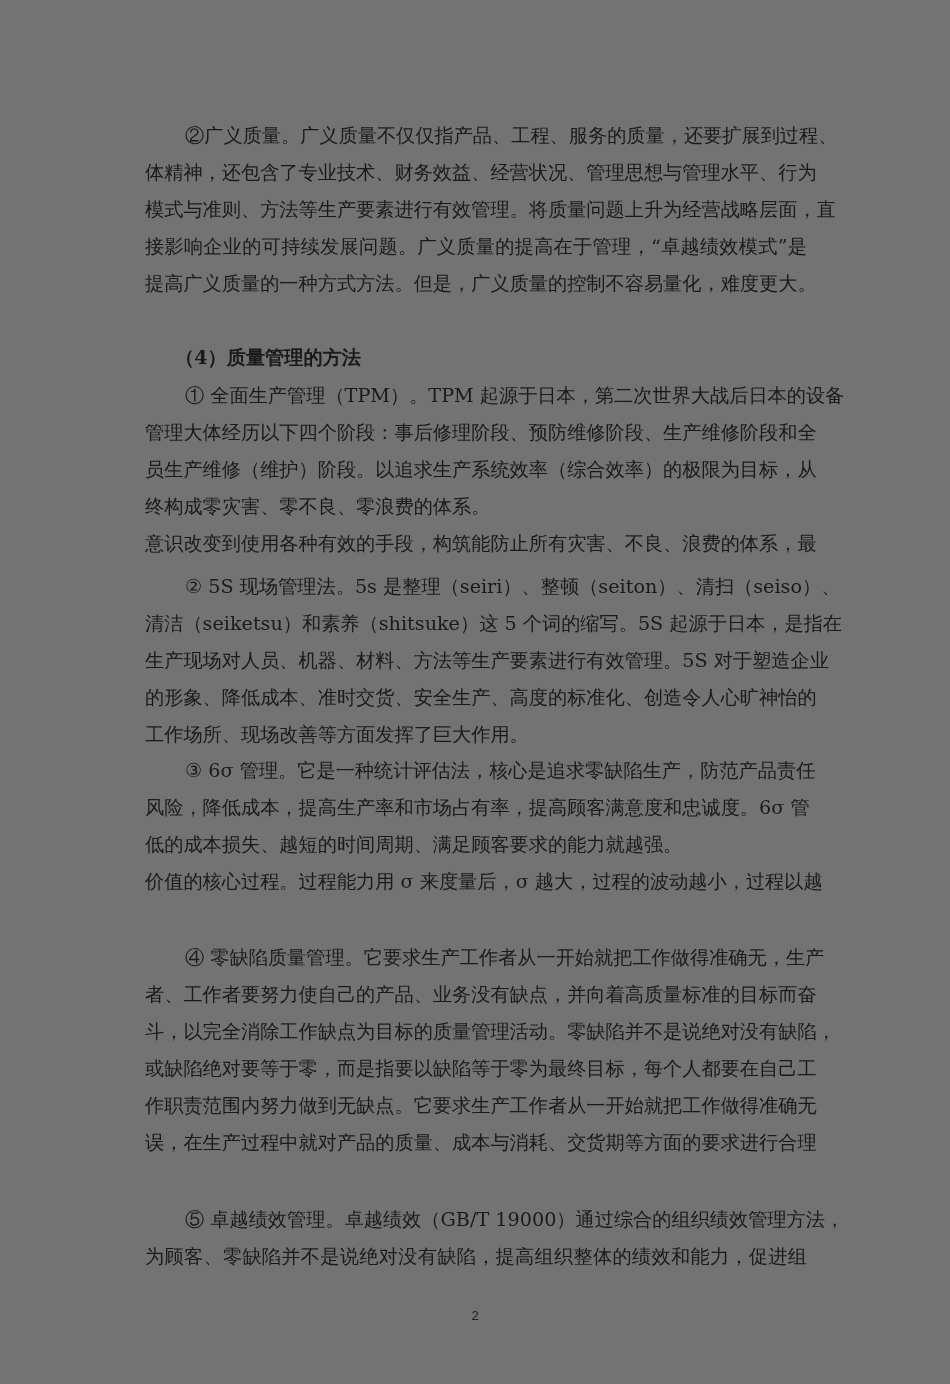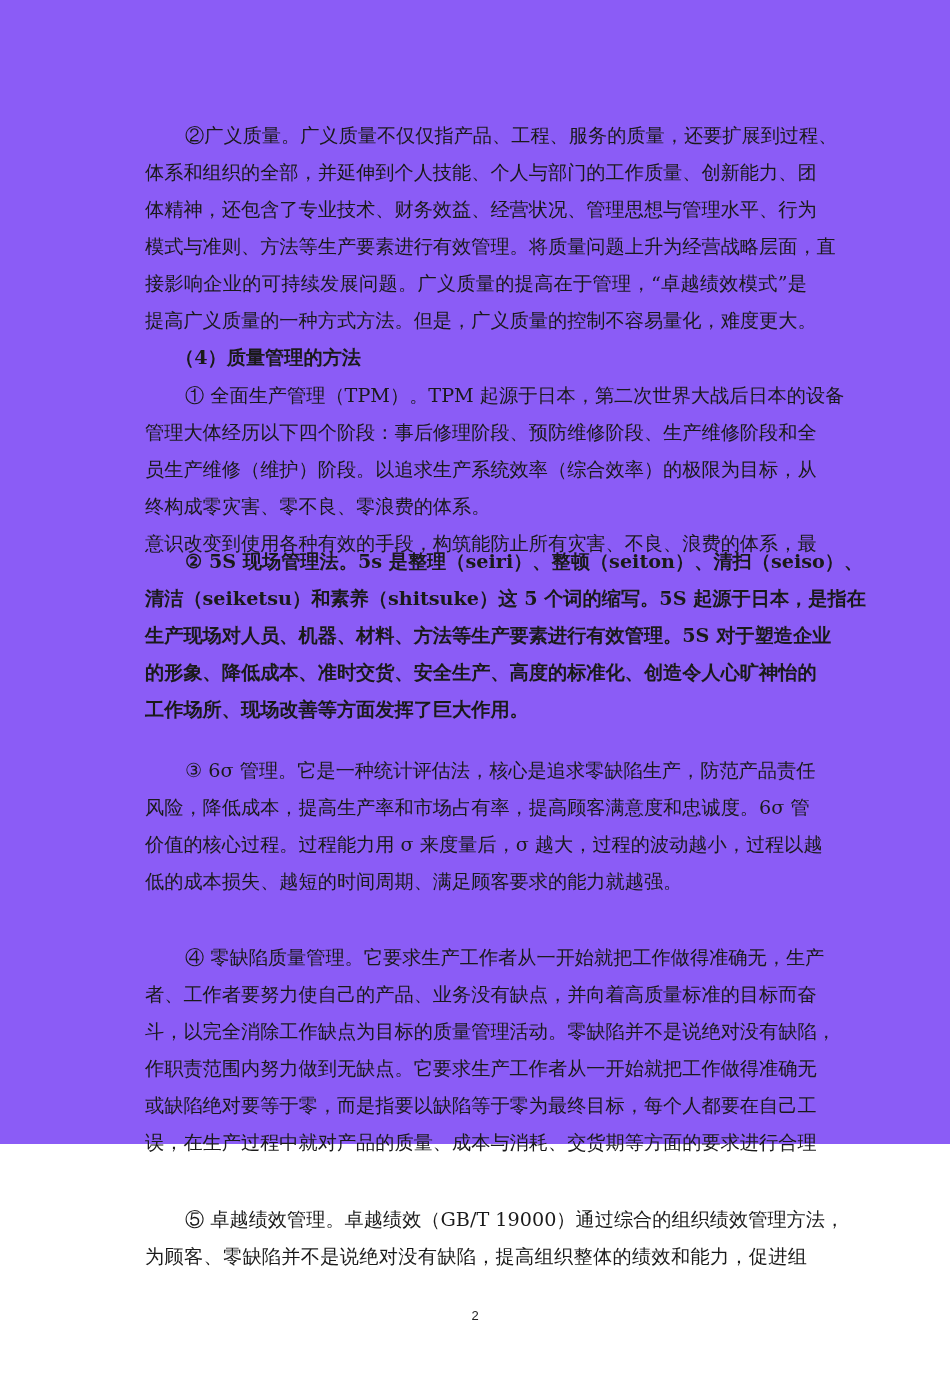--- a/index.html
+++ b/index.html
@@ -13,22 +13,22 @@
       position: relative;
       overflow: hidden;
       font-family: "DejaVu Serif", "Liberation Serif", serif;
       color: #1a1a1a;
     }
     .page {
       position: absolute;
       left: 0;
       top: 0;
       width: 950px;
-      height: 1144px;
-      background: #8b5cf6;
+      height: 1384px;
+      background: #737373;
     }
     .text-block {
       position: absolute;
       left: 145px;
       width: 662px;
     }
     .line {
       height: 37px;
       line-height: 37px;
       font-size: 19.2px;
@@ -59,60 +59,59 @@
       color: #222;
     }
   </style>
 </head>
 <body>
 
 <div class="page">
 
   <div class="text-block" style="top:117px;">
     <div class="line indent">②广义质量。广义质量不仅仅指产品、工程、服务的质量，还要扩展到过程、</div>
-    <div class="line">体系和组织的全部，并延伸到个人技能、个人与部门的工作质量、创新能力、团</div>
     <div class="line">体精神，还包含了专业技术、财务效益、经营状况、管理思想与管理水平、行为</div>
     <div class="line">模式与准则、方法等生产要素进行有效管理。将质量问题上升为经营战略层面，直</div>
     <div class="line">接影响企业的可持续发展问题。广义质量的提高在于管理，“卓越绩效模式”是</div>
     <div class="line">提高广义质量的一种方式方法。但是，广义质量的控制不容易量化，难度更大。</div>
   </div>
 
   <div class="text-block" style="top:339px;">
     <div class="line heading">（4）质量管理的方法</div>
   </div>
 
   <div class="text-block" style="top:377px;">
     <div class="line indent">① 全面生产管理（TPM）。TPM 起源于日本，第二次世界大战后日本的设备</div>
     <div class="line">管理大体经历以下四个阶段：事后修理阶段、预防维修阶段、生产维修阶段和全</div>
     <div class="line">员生产维修（维护）阶段。以追求生产系统效率（综合效率）的极限为目标，从</div>
     <div class="line last">终构成零灾害、零不良、零浪费的体系。</div>
     <div class="line">意识改变到使用各种有效的手段，构筑能防止所有灾害、不良、浪费的体系，最</div>
   </div>
 
-  <div class="text-block" style="top:543px;font-weight:bold;">
+  <div class="text-block" style="top:568px;">
     <div class="line indent">② 5S 现场管理法。5s 是整理（seiri）、整顿（seiton）、清扫（seiso）、</div>
     <div class="line">清洁（seiketsu）和素养（shitsuke）这 5 个词的缩写。5S 起源于日本，是指在</div>
     <div class="line">生产现场对人员、机器、材料、方法等生产要素进行有效管理。5S 对于塑造企业</div>
     <div class="line">的形象、降低成本、准时交货、安全生产、高度的标准化、创造令人心旷神怡的</div>
     <div class="line last">工作场所、现场改善等方面发挥了巨大作用。</div>
   </div>
 
   <div class="text-block" style="top:752px;">
     <div class="line indent">③ 6σ 管理。它是一种统计评估法，核心是追求零缺陷生产，防范产品责任</div>
     <div class="line">风险，降低成本，提高生产率和市场占有率，提高顾客满意度和忠诚度。6σ 管</div>
+    <div class="line last">低的成本损失、越短的时间周期、满足顾客要求的能力就越强。</div>
     <div class="line">价值的核心过程。过程能力用 σ 来度量后，σ 越大，过程的波动越小，过程以越</div>
-    <div class="line last">低的成本损失、越短的时间周期、满足顾客要求的能力就越强。</div>
   </div>
 
   <div class="text-block" style="top:939px;">
     <div class="line indent">④ 零缺陷质量管理。它要求生产工作者从一开始就把工作做得准确无，生产</div>
     <div class="line">者、工作者要努力使自己的产品、业务没有缺点，并向着高质量标准的目标而奋</div>
     <div class="line">斗，以完全消除工作缺点为目标的质量管理活动。零缺陷并不是说绝对没有缺陷，</div>
+    <div class="line">或缺陷绝对要等于零，而是指要以缺陷等于零为最终目标，每个人都要在自己工</div>
     <div class="line">作职责范围内努力做到无缺点。它要求生产工作者从一开始就把工作做得准确无</div>
-    <div class="line">或缺陷绝对要等于零，而是指要以缺陷等于零为最终目标，每个人都要在自己工</div>
     <div class="line">误，在生产过程中就对产品的质量、成本与消耗、交货期等方面的要求进行合理</div>
   </div>
 
   <div class="text-block" style="top:1201px;">
     <div class="line indent">⑤ 卓越绩效管理。卓越绩效（GB/T 19000）通过综合的组织绩效管理方法，</div>
     <div class="line">为顾客、零缺陷并不是说绝对没有缺陷，提高组织整体的绩效和能力，促进组</div>
   </div>
 
   <div class="page-number">2</div>
 </div>

